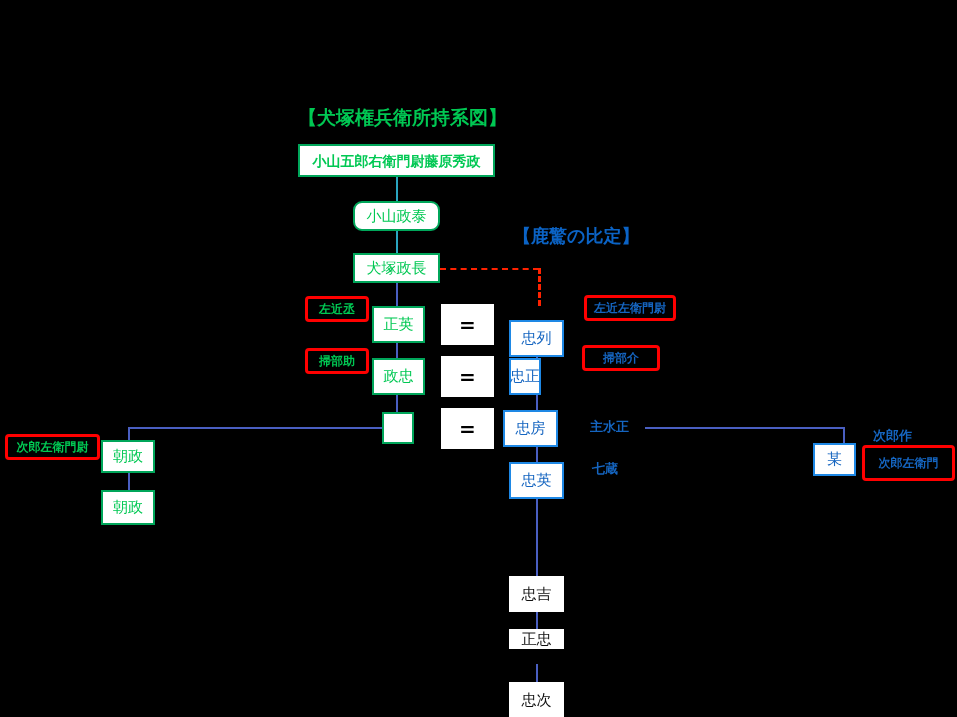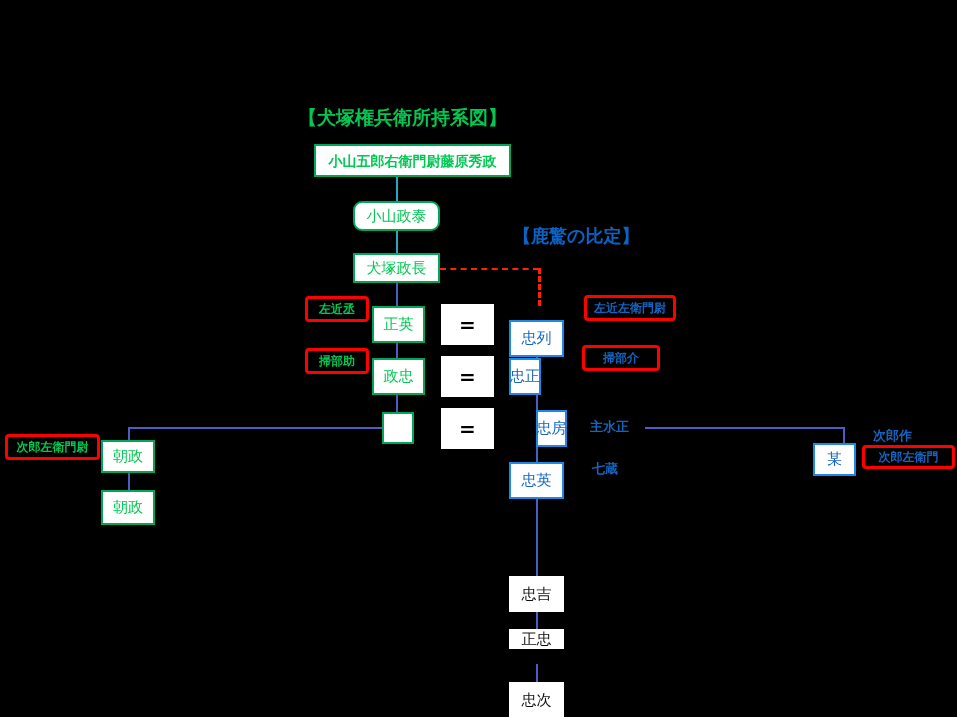--- a/index.html
+++ b/index.html
@@ -153,39 +153,39 @@
   <div class="line v" style="left:128px; top:427px; height:15px;"></div>
 
   <div class="line v" style="left:128px; top:473px; height:17px;"></div>
 
   <div class="line h" style="left:645px; top:427px; width:200px;"></div>
   <div class="line v" style="left:843px; top:427px; height:17px;"></div>
 
   <div class="dash h" style="left:440px; top:268px; width:99px;"></div>
   <div class="dash v" style="left:538px; top:268px; height:38px;"></div>
 
-  <div class="node header" style="left:314px; top:144px; width:197px; height:33px;">小山五郎右衛門尉藤原秀政</div>
+  <div class="node header" style="left:298px; top:144px; width:197px; height:33px;">小山五郎右衛門尉藤原秀政</div>
 
   <div class="node green" style="left:353px; top:201px; width:87px; height:30px;border-radius:9px;">小山政泰</div>
 
   <div class="node green" style="left:353px; top:253px; width:87px; height:30px;">犬塚政長</div>
 
   <div class="node green" style="left:372px; top:306px; width:53px; height:37px;">正英</div>
 
   <div class="node green" style="left:372px; top:358px; width:53px; height:37px;">政忠</div>
 
   <div class="node blank" style="left:382px; top:412px; width:32px; height:32px;"></div>
 
   <div class="eqbox" style="left:441px; top:304px; width:53px; height:41px;">=</div>
   <div class="eqbox" style="left:441px; top:356px; width:53px; height:41px;">=</div>
   <div class="eqbox" style="left:441px; top:408px; width:53px; height:41px;">=</div>
 
   <div class="node blue" style="left:509px; top:320px; width:55px; height:37px;">忠列</div>
   <div class="node blue" style="left:509px; top:358px; width:32px; height:37px;">忠正</div>
-  <div class="node blue" style="left:536px; top:410px; width:31px; height:37px;">忠房</div>
+  <div class="node blue" style="left:503px; top:410px; width:55px; height:37px;">忠房</div>
   <div class="node blue" style="left:509px; top:462px; width:55px; height:37px;">忠英</div>
 
   <div class="node black" style="left:509px; top:576px; width:55px; height:36px;">忠吉</div>
   <div class="node black" style="left:509px; top:629px; width:55px; height:20px;">正忠</div>
   <div class="node black" style="left:509px; top:682px; width:55px; height:36px;">忠次</div>
 
   <div class="node green" style="left:101px; top:440px; width:54px; height:33px;">朝政</div>
   <div class="node green" style="left:101px; top:490px; width:54px; height:35px;">朝政</div>
 
   <div class="node blue" style="left:813px; top:443px; width:43px; height:33px;">某</div>
@@ -193,21 +193,21 @@
   <div class="tag greentxt" style="left:305px; top:296px; width:64px; height:26px;">左近丞</div>
 
   <div class="tag greentxt" style="left:305px; top:348px; width:64px; height:26px;">掃部助</div>
 
   <div class="tag bluetxt" style="left:584px; top:295px; width:92px; height:26px;">左近左衛門尉</div>
 
   <div class="tag bluetxt" style="left:582px; top:345px; width:78px; height:26px;">掃部介</div>
 
   <div class="tag greentxt" style="left:5px; top:434px; width:95px; height:26px;">次郎左衛門尉</div>
 
-  <div class="tag bluetxt" style="left:862px; top:445px; width:93px; height:24px;">次郎左衛門</div>
+  <div class="tag bluetxt" style="left:862px; top:445px; width:93px; height:36px;">次郎左衛門</div>
 
   <div class="flabel" style="left:590px; top:418px;">主水正</div>
 
   <div class="flabel" style="left:592px; top:460px;">七蔵</div>
 
   <div class="flabel" style="left:873px; top:427px;">次郎作</div>
 
 </div>
 
 </body></html>

